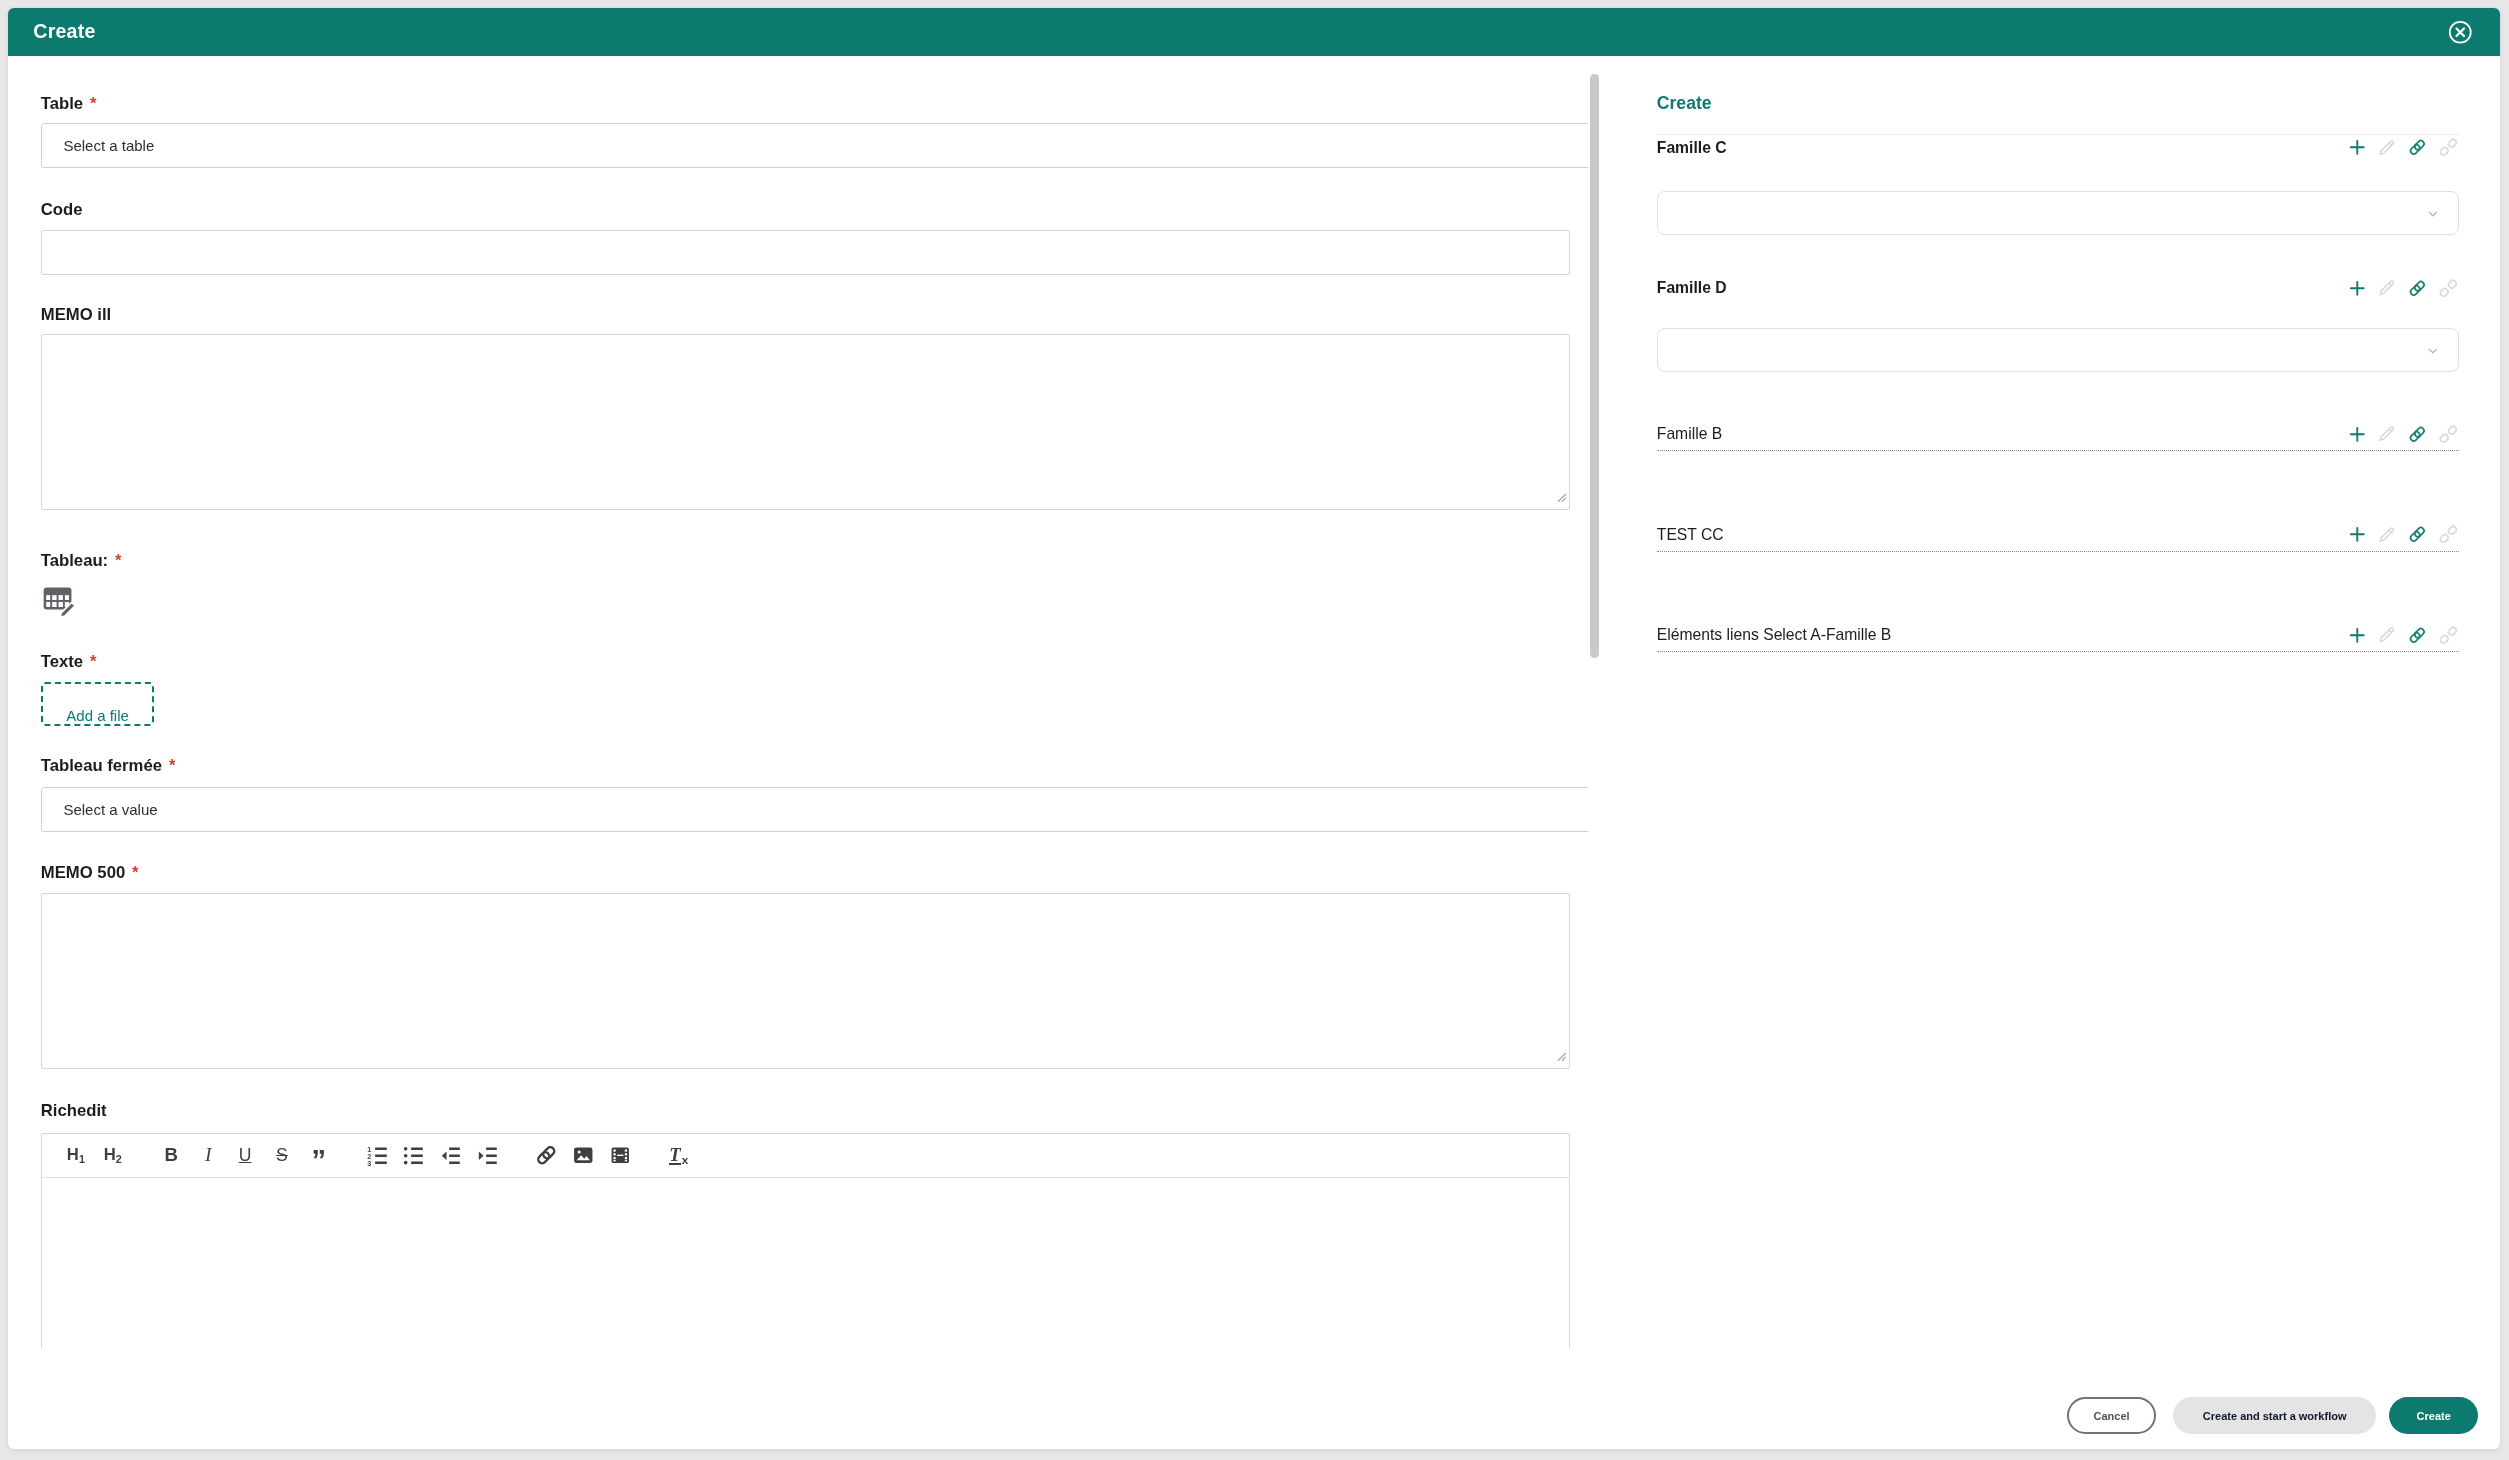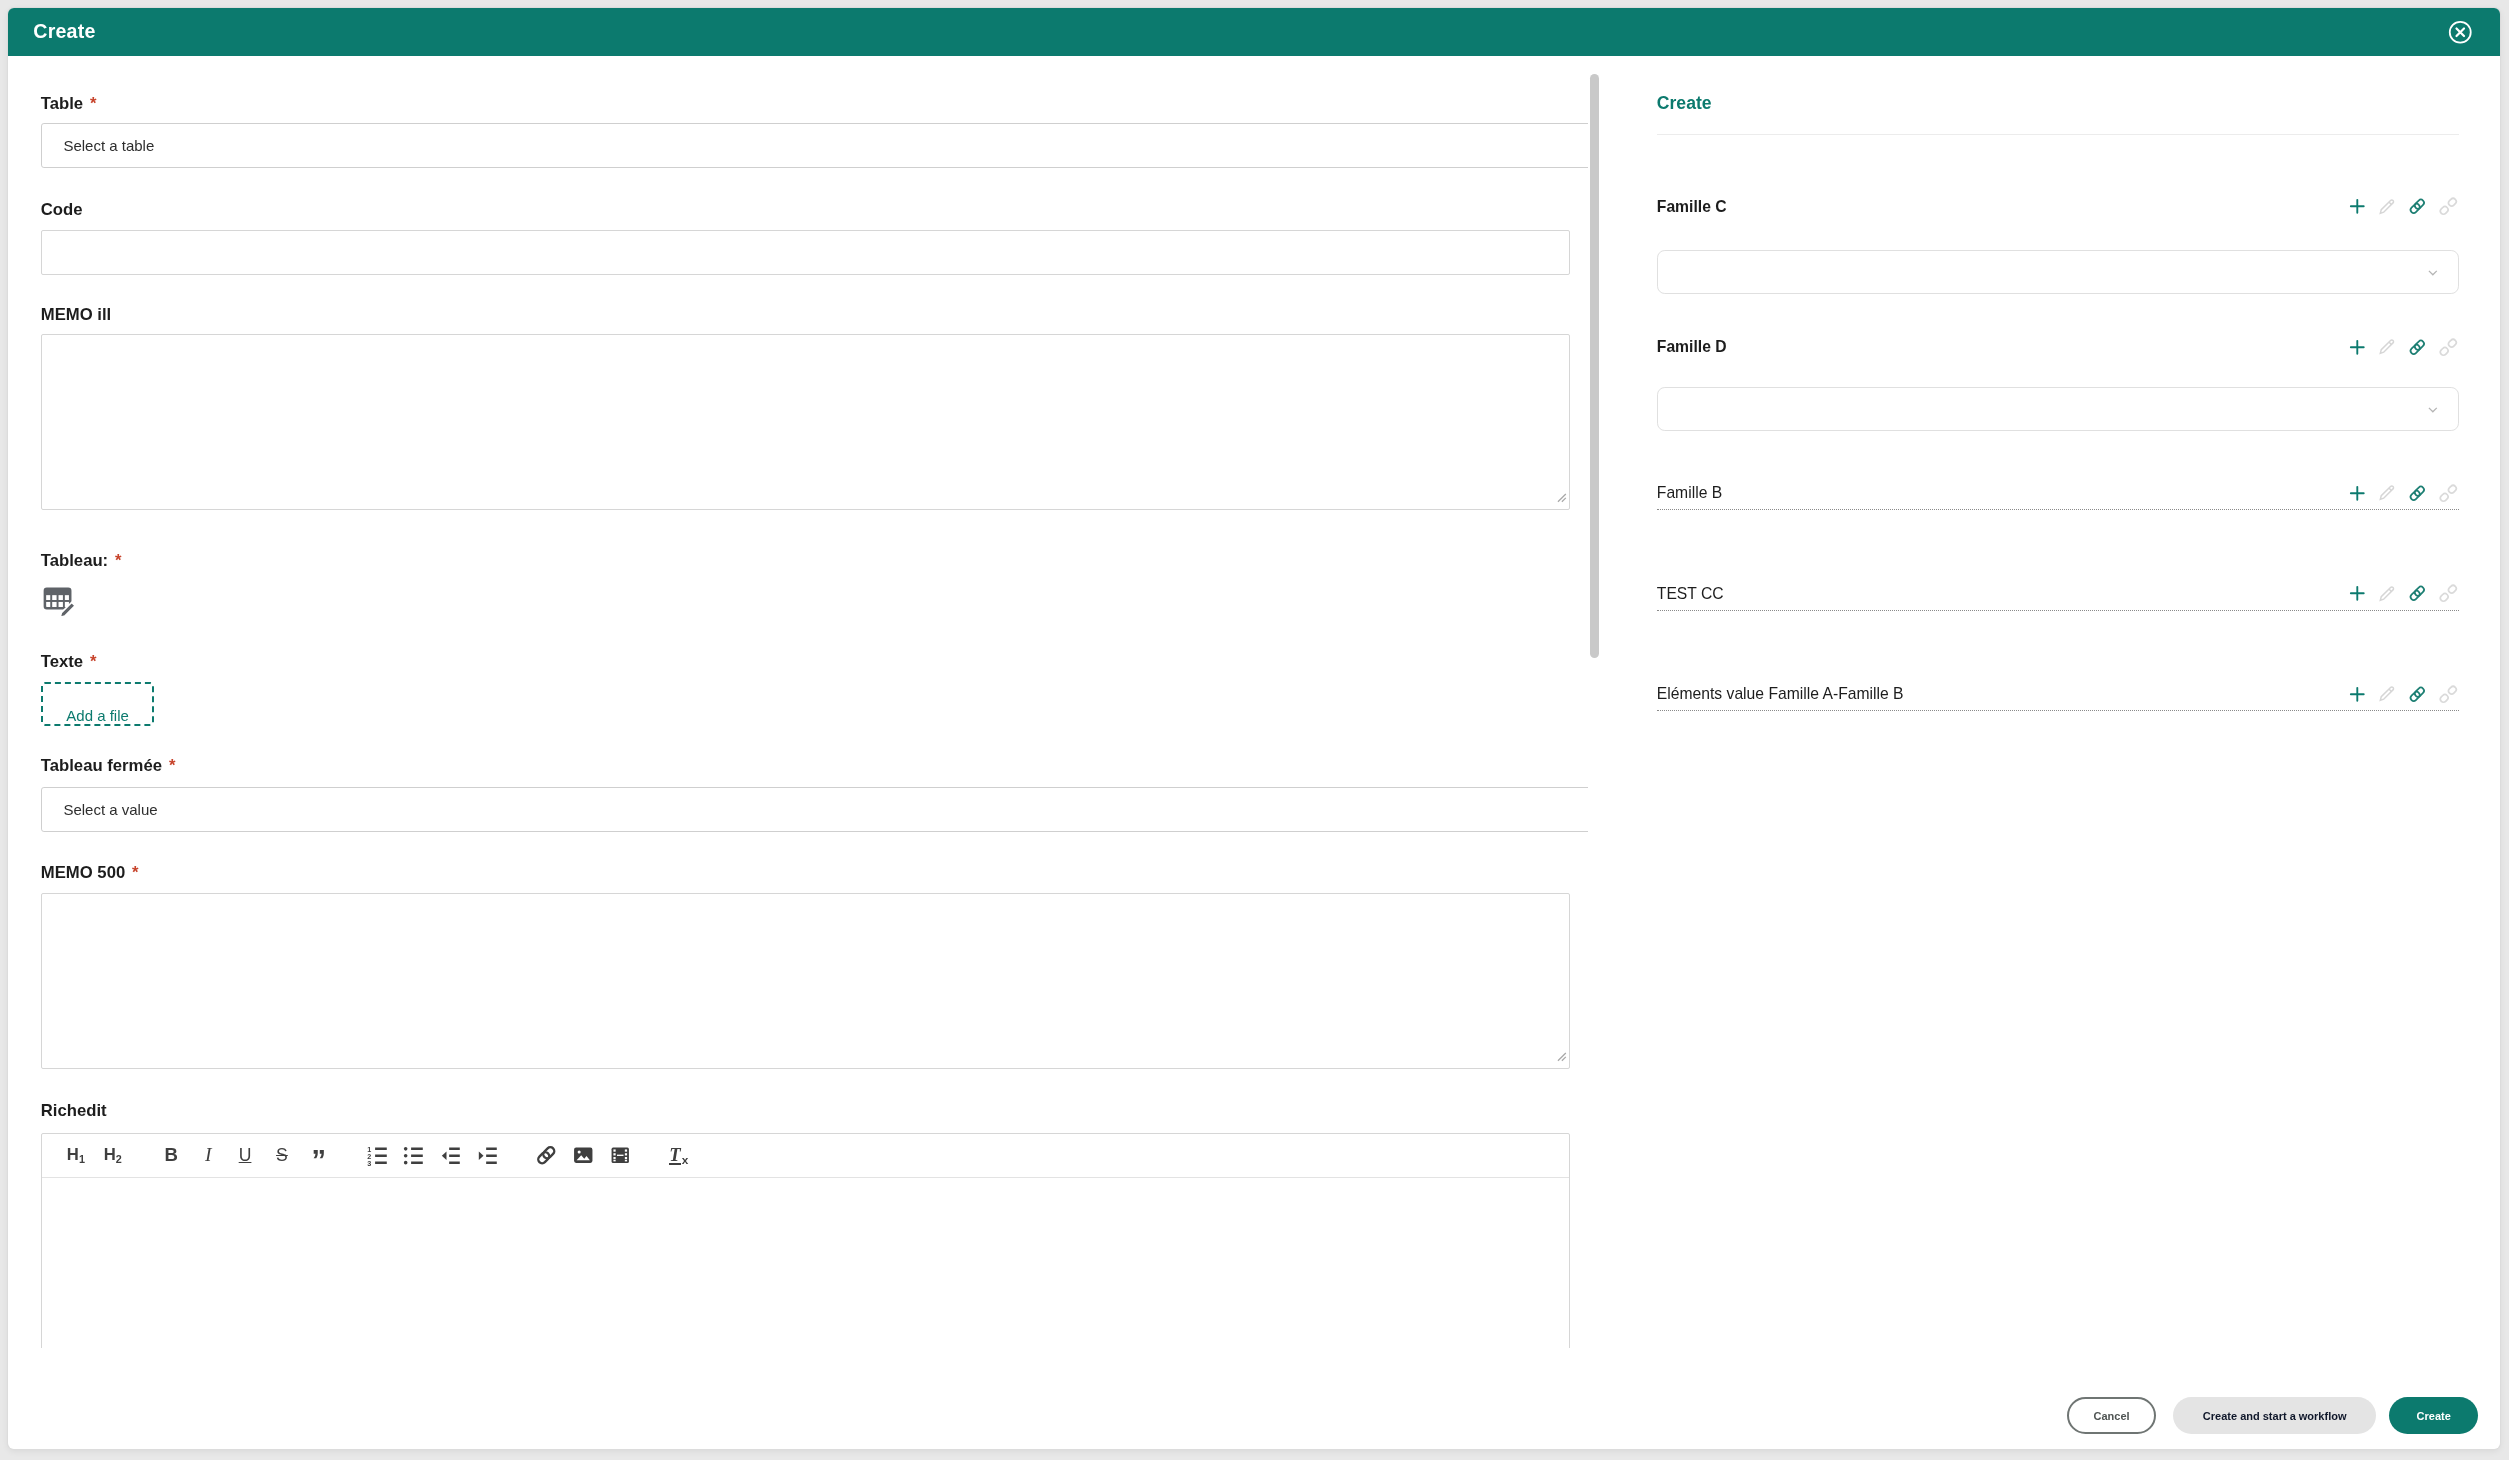--- a/index.html
+++ b/index.html
@@ -83,21 +83,21 @@
   .lg-label.bold { font-weight:bold; }
   .lg-actions { margin-left:auto; display:flex; align-items:center; gap:8.8px; }
   .act-btn { background:none; border:none; width:21.6px; height:21.6px; padding:0;
              display:inline-flex; align-items:center; justify-content:center; cursor:pointer; }
   .lg-dd { height:44px; border:1px solid #e0e0e0; border-radius:7.8px; background:#fff;
            display:flex; align-items:center; padding:0 17.6px 0 19.6px; cursor:pointer;
            font-size:14.7px; color:#555; }
   .lg-dd .chev { margin-left:auto; display:flex; }
   .lg-dotted { border-bottom:1px dotted #8a8a8a; }
 
-  .g1 { margin-top:59px; } .g1 .lg-dd { margin-top:31px; }
+  .g1 { } .g1 .lg-dd { margin-top:31px; }
   .g2 { margin-top:40px; } .g2 .lg-dd { margin-top:27.4px; }
   .g3 { margin-top:49px; } .g3 .lg-dotted { margin-top:2.9px; }
   .g4 { margin-top:71px; } .g4 .lg-dotted { margin-top:3.9px; }
   .g5 { margin-top:70px; } .g5 .lg-dotted { margin-top:2.9px; }
 
   
   .dlg-footer { position:absolute; right:21.6px; bottom:14.7px; display:flex; align-items:center; }
   .btn { height:37px; border-radius:18.6px; font-weight:bold; font-size:11px;
          display:inline-flex; align-items:center; justify-content:center; cursor:pointer;
          font-family:"Liberation Sans","DejaVu Sans",sans-serif; }
@@ -530,21 +530,21 @@
                 </svg>
               </span>
             </button>
         </span>
       </div>
       <div class="lg-dotted"></div>
     </div>
 
     <div class="lg g5">
       <div class="lg-head">
-        <span class="lg-label">Eléments value Famille A-Famille B</span>
+        <span class="lg-label">Eléments liens Select A-Famille B</span>
         <span class="lg-actions">
           <button class="act-btn">
               <span style="display:flex;">
                 <svg width="20.6" height="20.6" viewBox="0 0 24 24" fill="none" stroke="#0c7a6e" stroke-width="2.2" stroke-linecap="round">
                   <path d="M12 4.5v15M4.5 12h15"></path>
                 </svg>
               </span>
             </button>
           <button class="act-btn">
               <span style="display:flex;">

